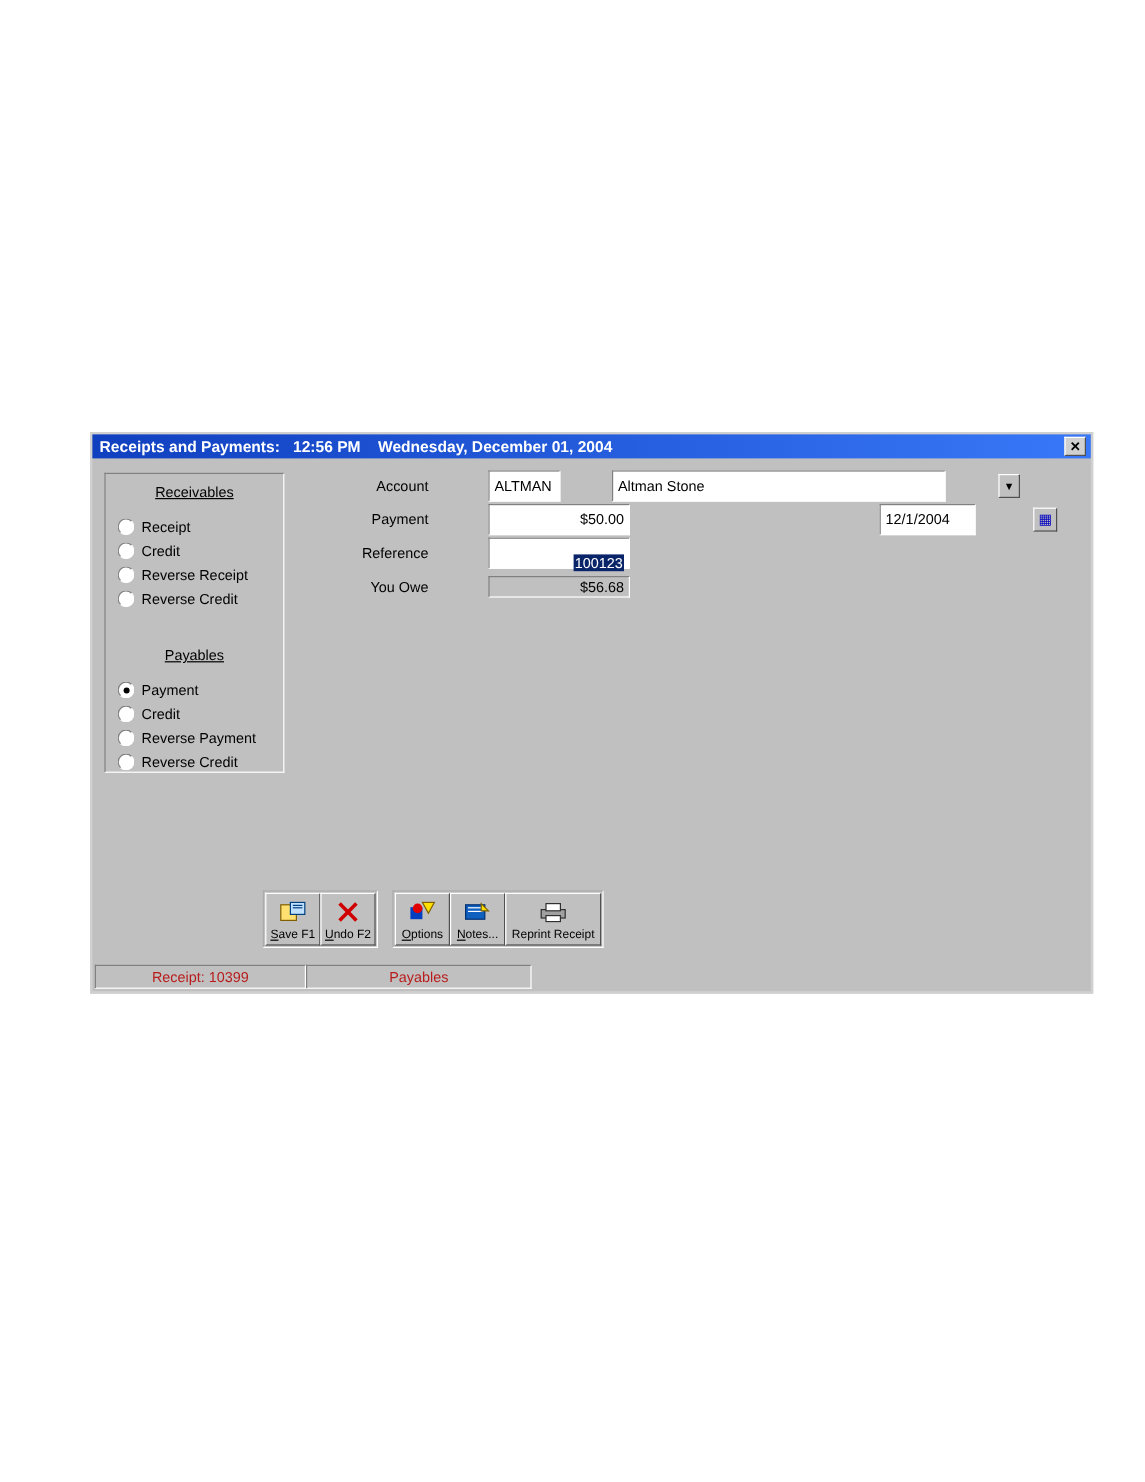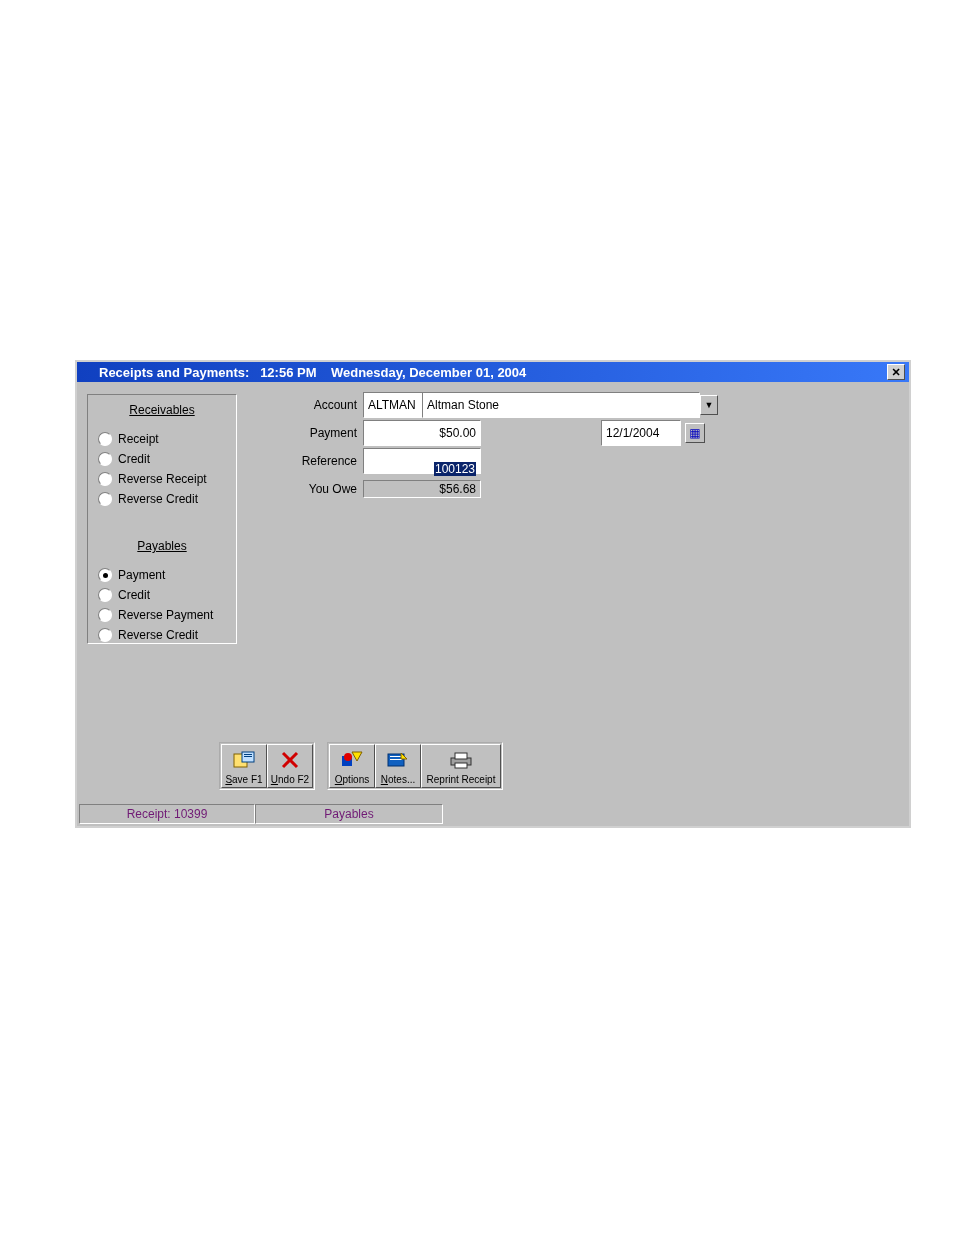--- a/index.html
+++ b/index.html
@@ -20,21 +20,21 @@
     height: 468px;
     border: 2px solid #d0d0d0;
     box-sizing: border-box;
     background: #c0c0c0;
   }
   .titlebar {
     height: 20px;
     background: linear-gradient(to right, #1040c0, #3878f8);
     display: flex;
     align-items: center;
-    padding: 0 4px 0 22px;
+    padding: 0 4px 0 6px;
     color: #fff;
     font-weight: bold;
     font-size: 13px;
     box-sizing: border-box;
     justify-content: flex-end;
   }
   .titlebar .title-text {
     flex: 1;
     white-space: pre;
   }
@@ -112,20 +112,21 @@
     position: absolute;
     left: 170px;
     top: 12px;
     right: 10px;
   }
   .field-row {
     display: flex;
     align-items: center;
     height: 22px;
     margin-bottom: 6px;
+    gap: 44px;
   }
   .field-label {
     width: 110px;
     text-align: right;
     padding-right: 6px;
     font-size: 12px;
   }
   .text-input {
     height: 18px;
     border: 1px solid #808080;
@@ -258,21 +259,21 @@
     font-size: 12px;
   }
   .status-cell {
     border: 1px solid #808080;
     border-right-color: #fff;
     border-bottom-color: #fff;
     height: 100%;
     box-sizing: border-box;
     display: flex;
     align-items: center;
-    color: #701a75;
+    color: #b91c1c;
     padding: 0 8px;
   }
   .sc1 { width: 176px; justify-content: center; }
   .sc2 { width: 188px; justify-content: center; }
   .sc3 { flex: 1; justify-content: center; }
 </style>
 </head>
 <body>
 
 <div class="dialog">

